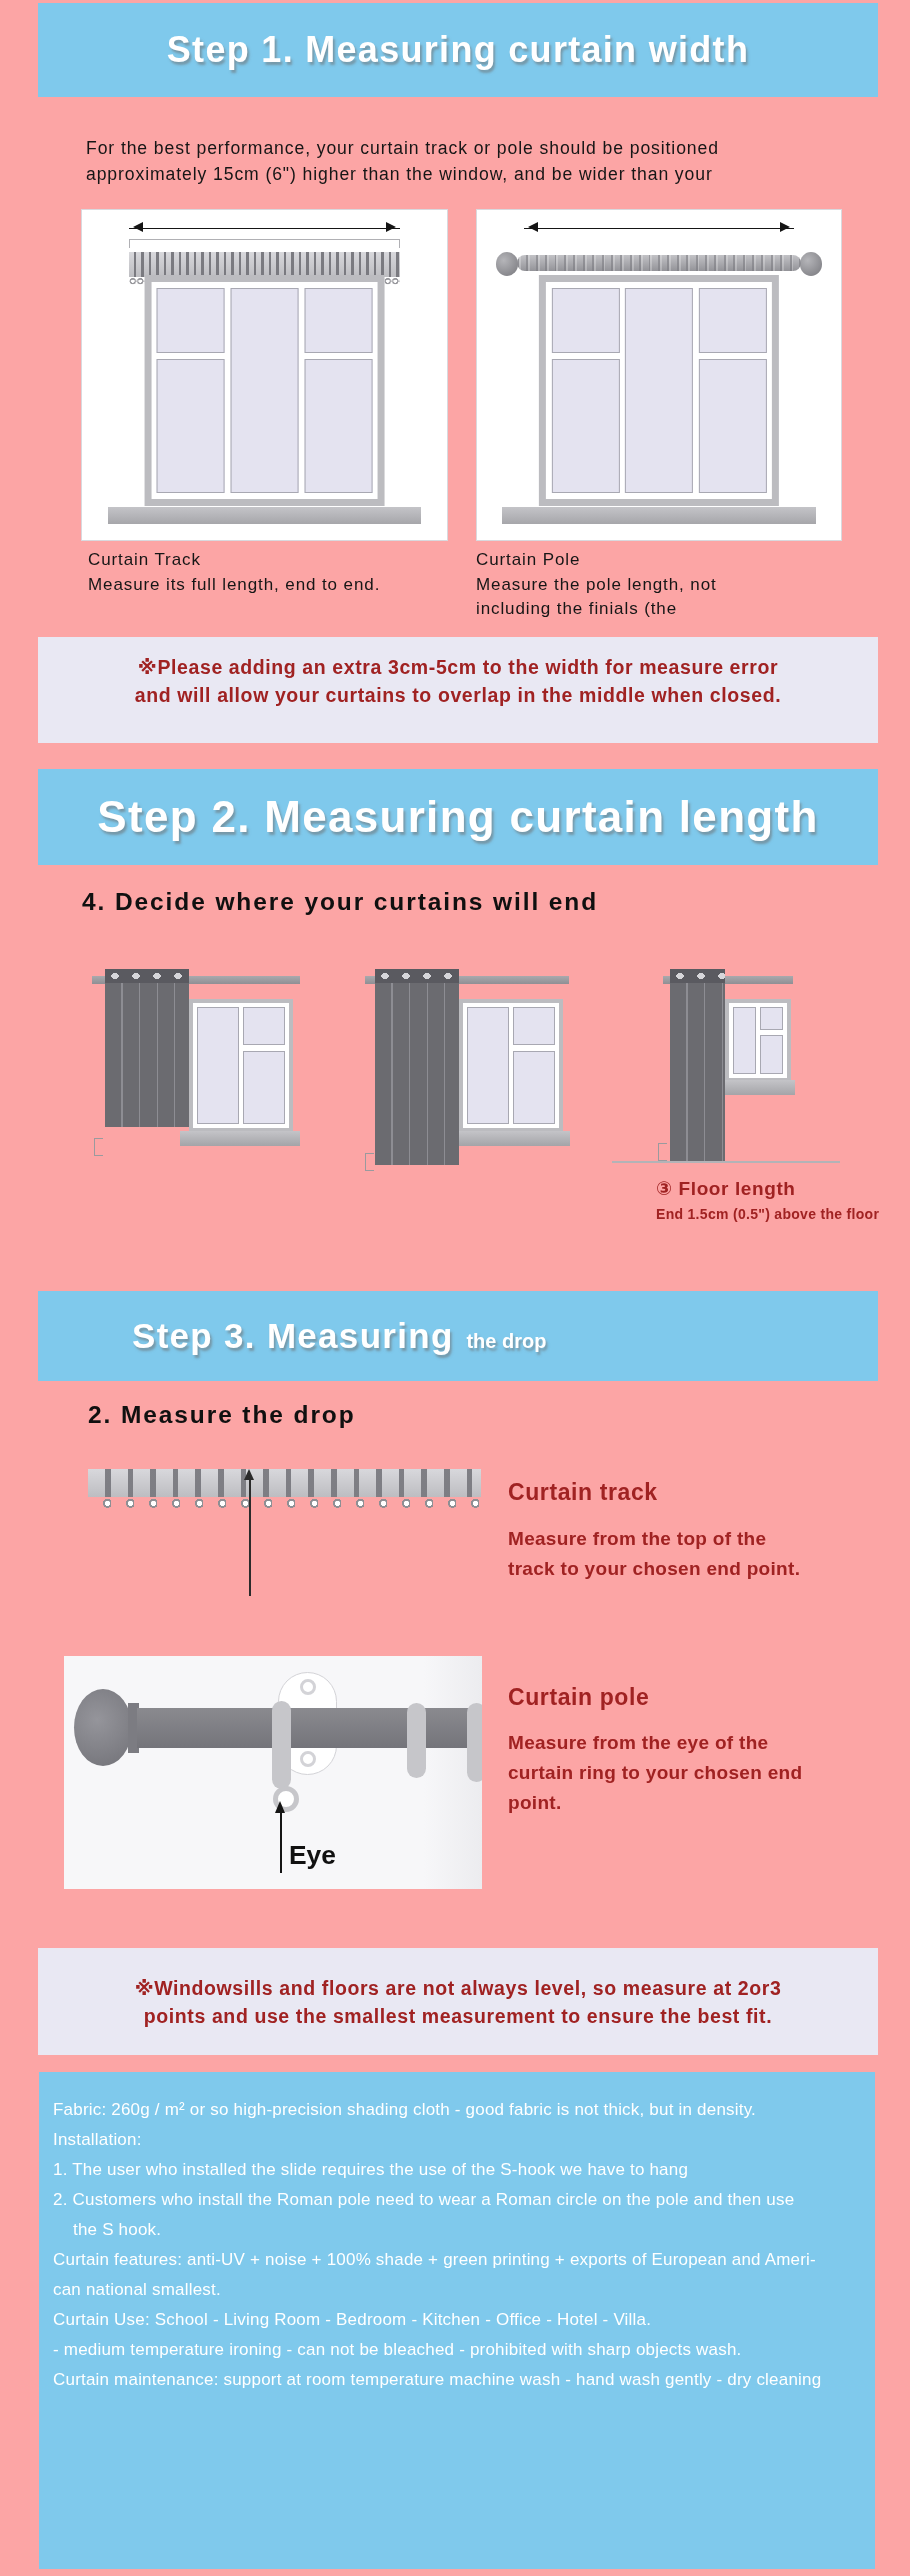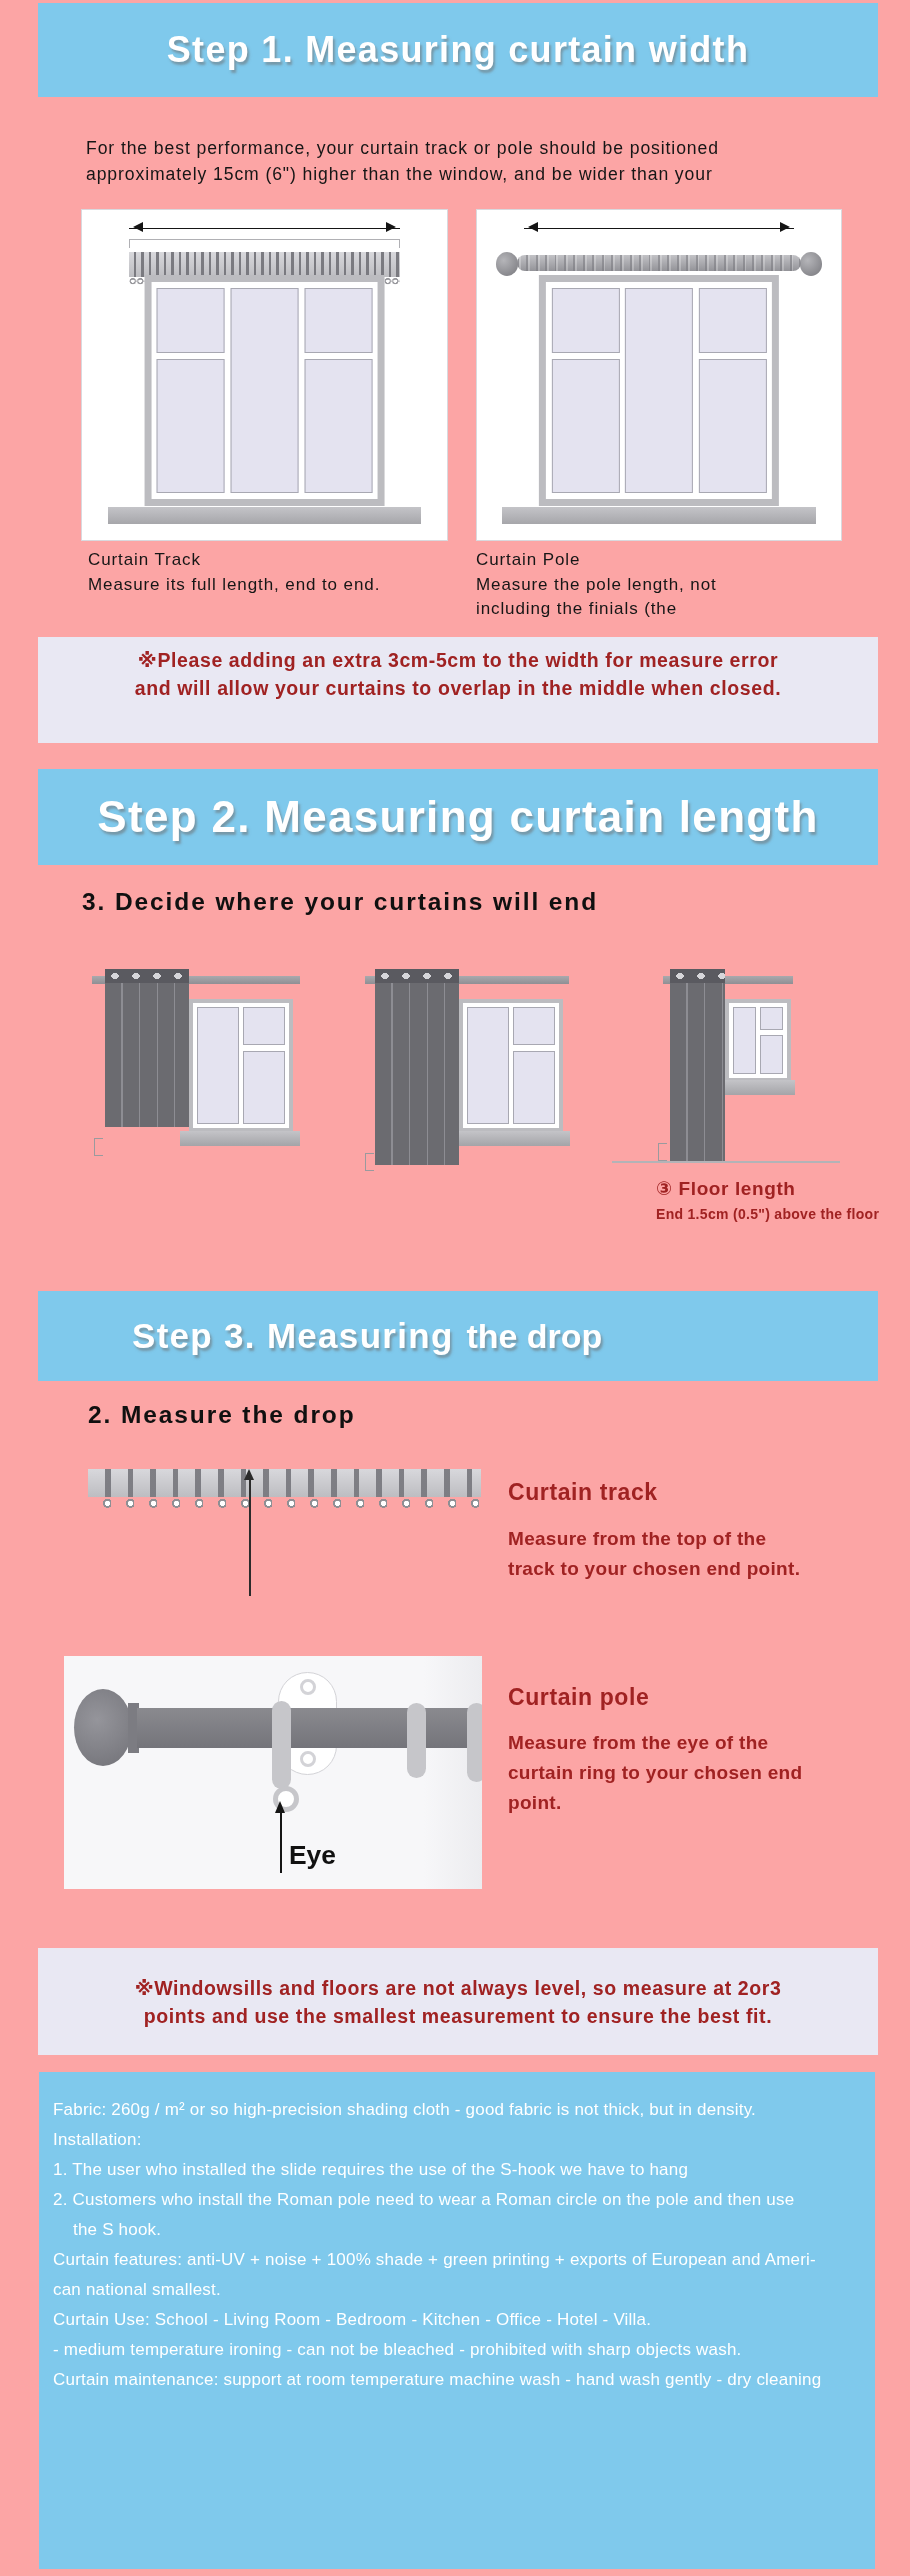--- a/index.html
+++ b/index.html
@@ -8,21 +8,21 @@
   .abs{position:absolute;}
 
   
   .banner{background:#7FC9EC;color:#ffffff;font-weight:bold;
           text-shadow:1.9px 2.5px 2.5px rgba(110,110,110,.55);}
   .banner-center{text-align:center;}
   .banner1{left:38px;top:3.1px;width:840px;height:94px;line-height:94px;font-size:36px;letter-spacing:1.3px;}
   .banner2{left:38px;top:769px;width:840px;height:96px;line-height:96px;font-size:44px;letter-spacing:1.3px;}
   .banner3{left:38px;top:1291px;width:840px;height:90px;line-height:90px;padding-left:94px;box-sizing:border-box;}
   .banner3 .big{font-size:35px;letter-spacing:1.3px;}
-  .banner3 .small{font-size:34px;letter-spacing:0;margin-left:10px;}
+  .banner3 .small{font-size:20px;letter-spacing:0;margin-left:10px;}
 
   
   .intro{left:86px;top:135px;width:805px;font-size:17.6px;line-height:26px;
          color:#161616;letter-spacing:0.9px;}
 
   
   .mbox{border:0.6px solid #d9d9de;background:#ffffff;}
   .boxA{left:81px;top:209px;width:365px;height:330px;}
   .boxB{left:476px;top:209px;width:364px;height:330px;}
 
@@ -57,21 +57,21 @@
   .sill{position:absolute;left:7%;right:7%;top:297px;height:17px;
         background:linear-gradient(180deg,#c4c4c8,#a6a6aa);}
 
   
   .cap{color:#161616;font-size:17px;line-height:24.5px;letter-spacing:0.9px;}
   .capA{left:88px;top:548px;} .capB{left:476px;top:548px;}
 
   
   .notice{background:#E9E8F3;color:#A02222;text-align:center;font-size:19.5px;
           line-height:28px;letter-spacing:0.6px;box-sizing:border-box;font-weight:600;}
-  .notice1{left:38px;top:637px;width:840px;height:106px;padding-top:9px;}
+  .notice1{left:38px;top:637px;width:840px;height:106px;padding-top:16px;}
   .notice2{left:38px;top:1948px;width:840px;height:107px;padding-top:26.4px;}
 
   
   .heading{font-weight:bold;color:#101010;font-size:24.5px;letter-spacing:1.9px;}
   .heading1{left:82px;top:888px;}
   .heading2{left:88px;top:1401px;}
 
   
   .cg-pole{background:linear-gradient(180deg,#a9a9ad,#8f8f94);height:8.2px;}
   .cg-curtain{background-color:#6b6b70;
@@ -196,21 +196,21 @@
     <div>Measure the pole length, not</div>
     <div>including the finials (the</div>
   </div>
 
   <div class="abs notice notice1">
     <div>※Please adding an extra 3cm-5cm to the width for measure error</div>
     <div>and will allow your curtains to overlap in the middle when closed.</div>
   </div>
 
   <div class="abs banner banner2 banner-center">Step 2. Measuring curtain length</div>
-  <div class="abs heading heading1">3. Decide where your curtains will end</div>
+  <div class="abs heading heading1">4. Decide where your curtains will end</div>
 
   <div class="abs cg-pole" style="left:92px;top:976px;width:208px;"></div>
   <div class="abs mini-win" style="left:189px;top:999px;width:104px;height:133px;">
     <div class="mini-in">
       <div class="wcol">
           <div class="pane tall"></div>
         </div>
       <div class="wcol">
         <div class="pane short"></div>
         <div class="pane tall"></div>

